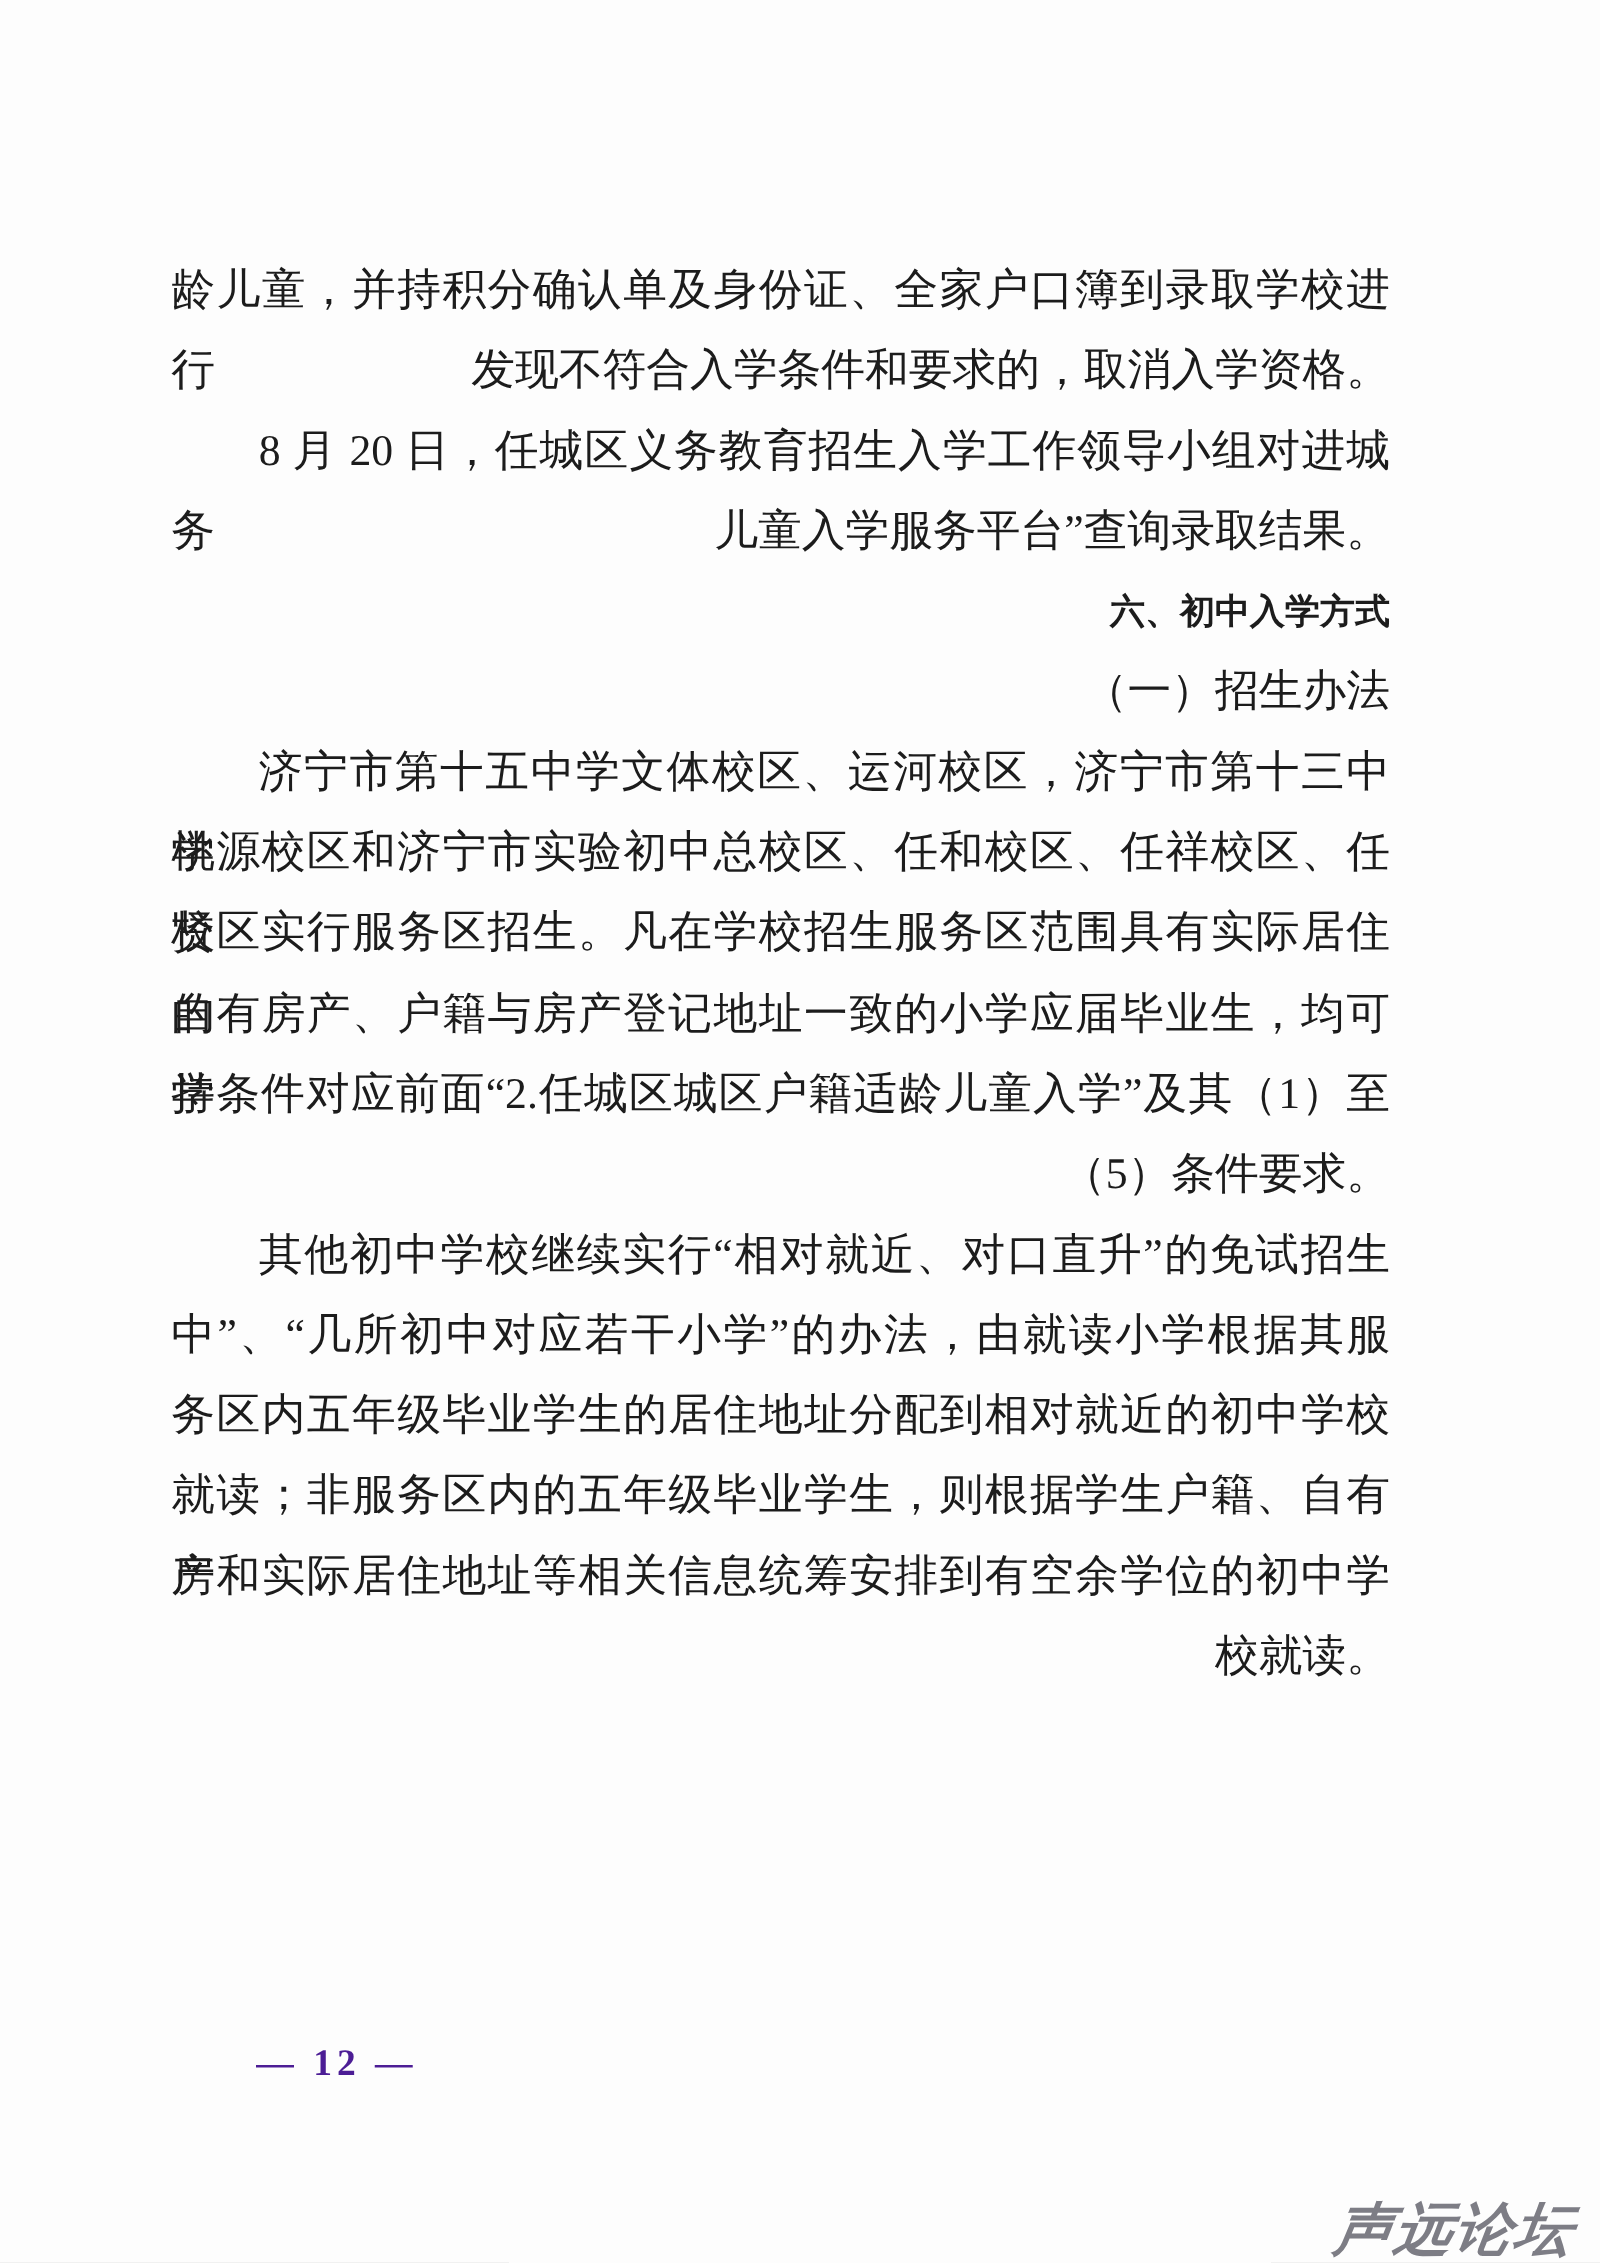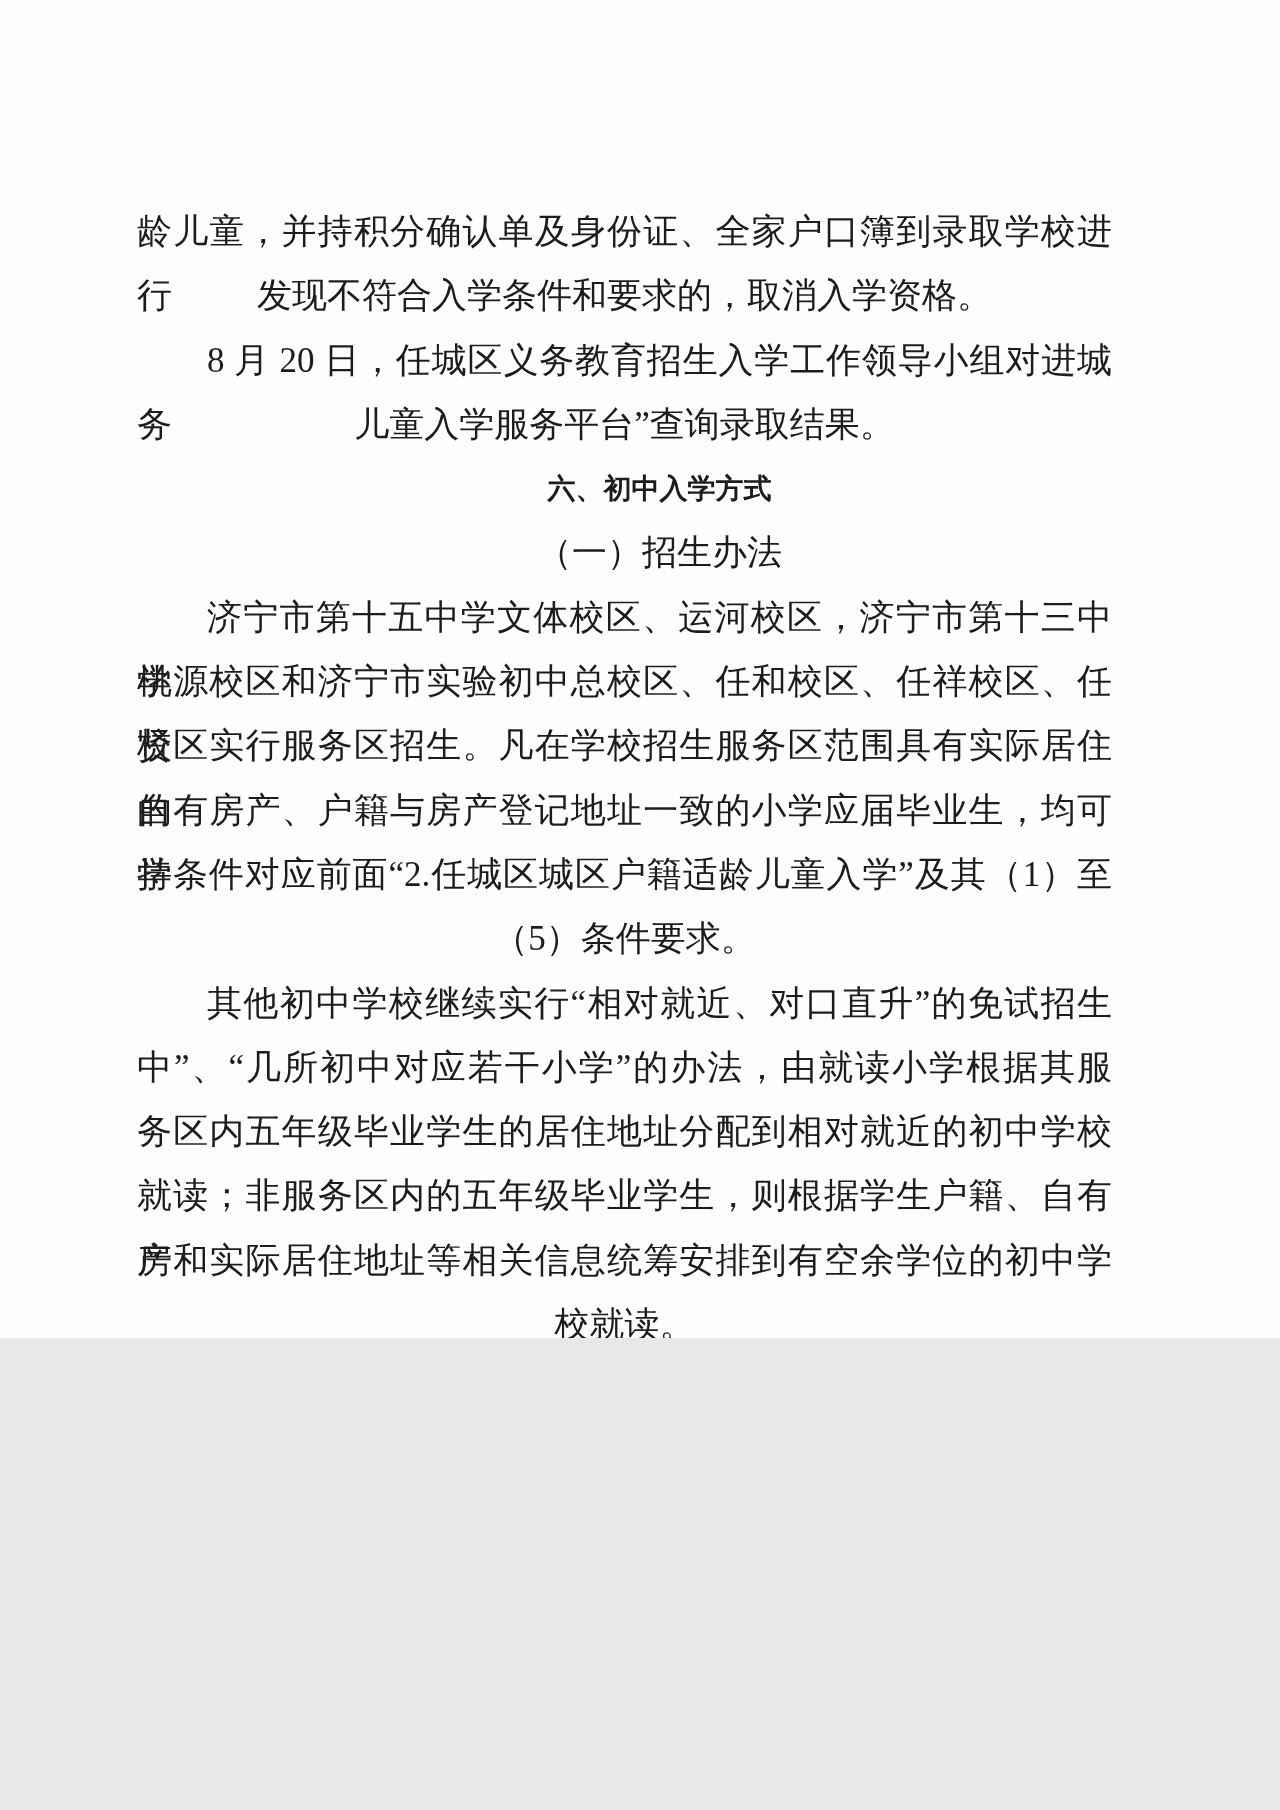--- a/index.html
+++ b/index.html
@@ -3,39 +3,39 @@
 <meta charset="utf-8">
 <style>
   html, body {
     margin: 0;
     padding: 0;
     background: #e8e8e8;
   }
   .page {
     position: relative;
     width: 1280px;
-    height: 1338px;
+    height: 1810px;
     margin: 0 auto;
     background: #fdfdfd;
     overflow: hidden;
     font-family: "Liberation Serif", "DejaVu Serif", serif;
     color: #1c1c1c;
   }
   .textblock {
     position: absolute;
     left: 137px;
     top: 200px;
     width: 975px;
   }
   .line {
     height: 64.3px;
     line-height: 64.3px;
     font-size: 35px;
     white-space: nowrap;
-    text-align: center;
+    text-align: right;
   }
   
   .line.full {
     white-space: normal;
     text-align: justify;
     text-align-last: justify;
   }
   .line.indent {
     padding-left: 70px;
   }

